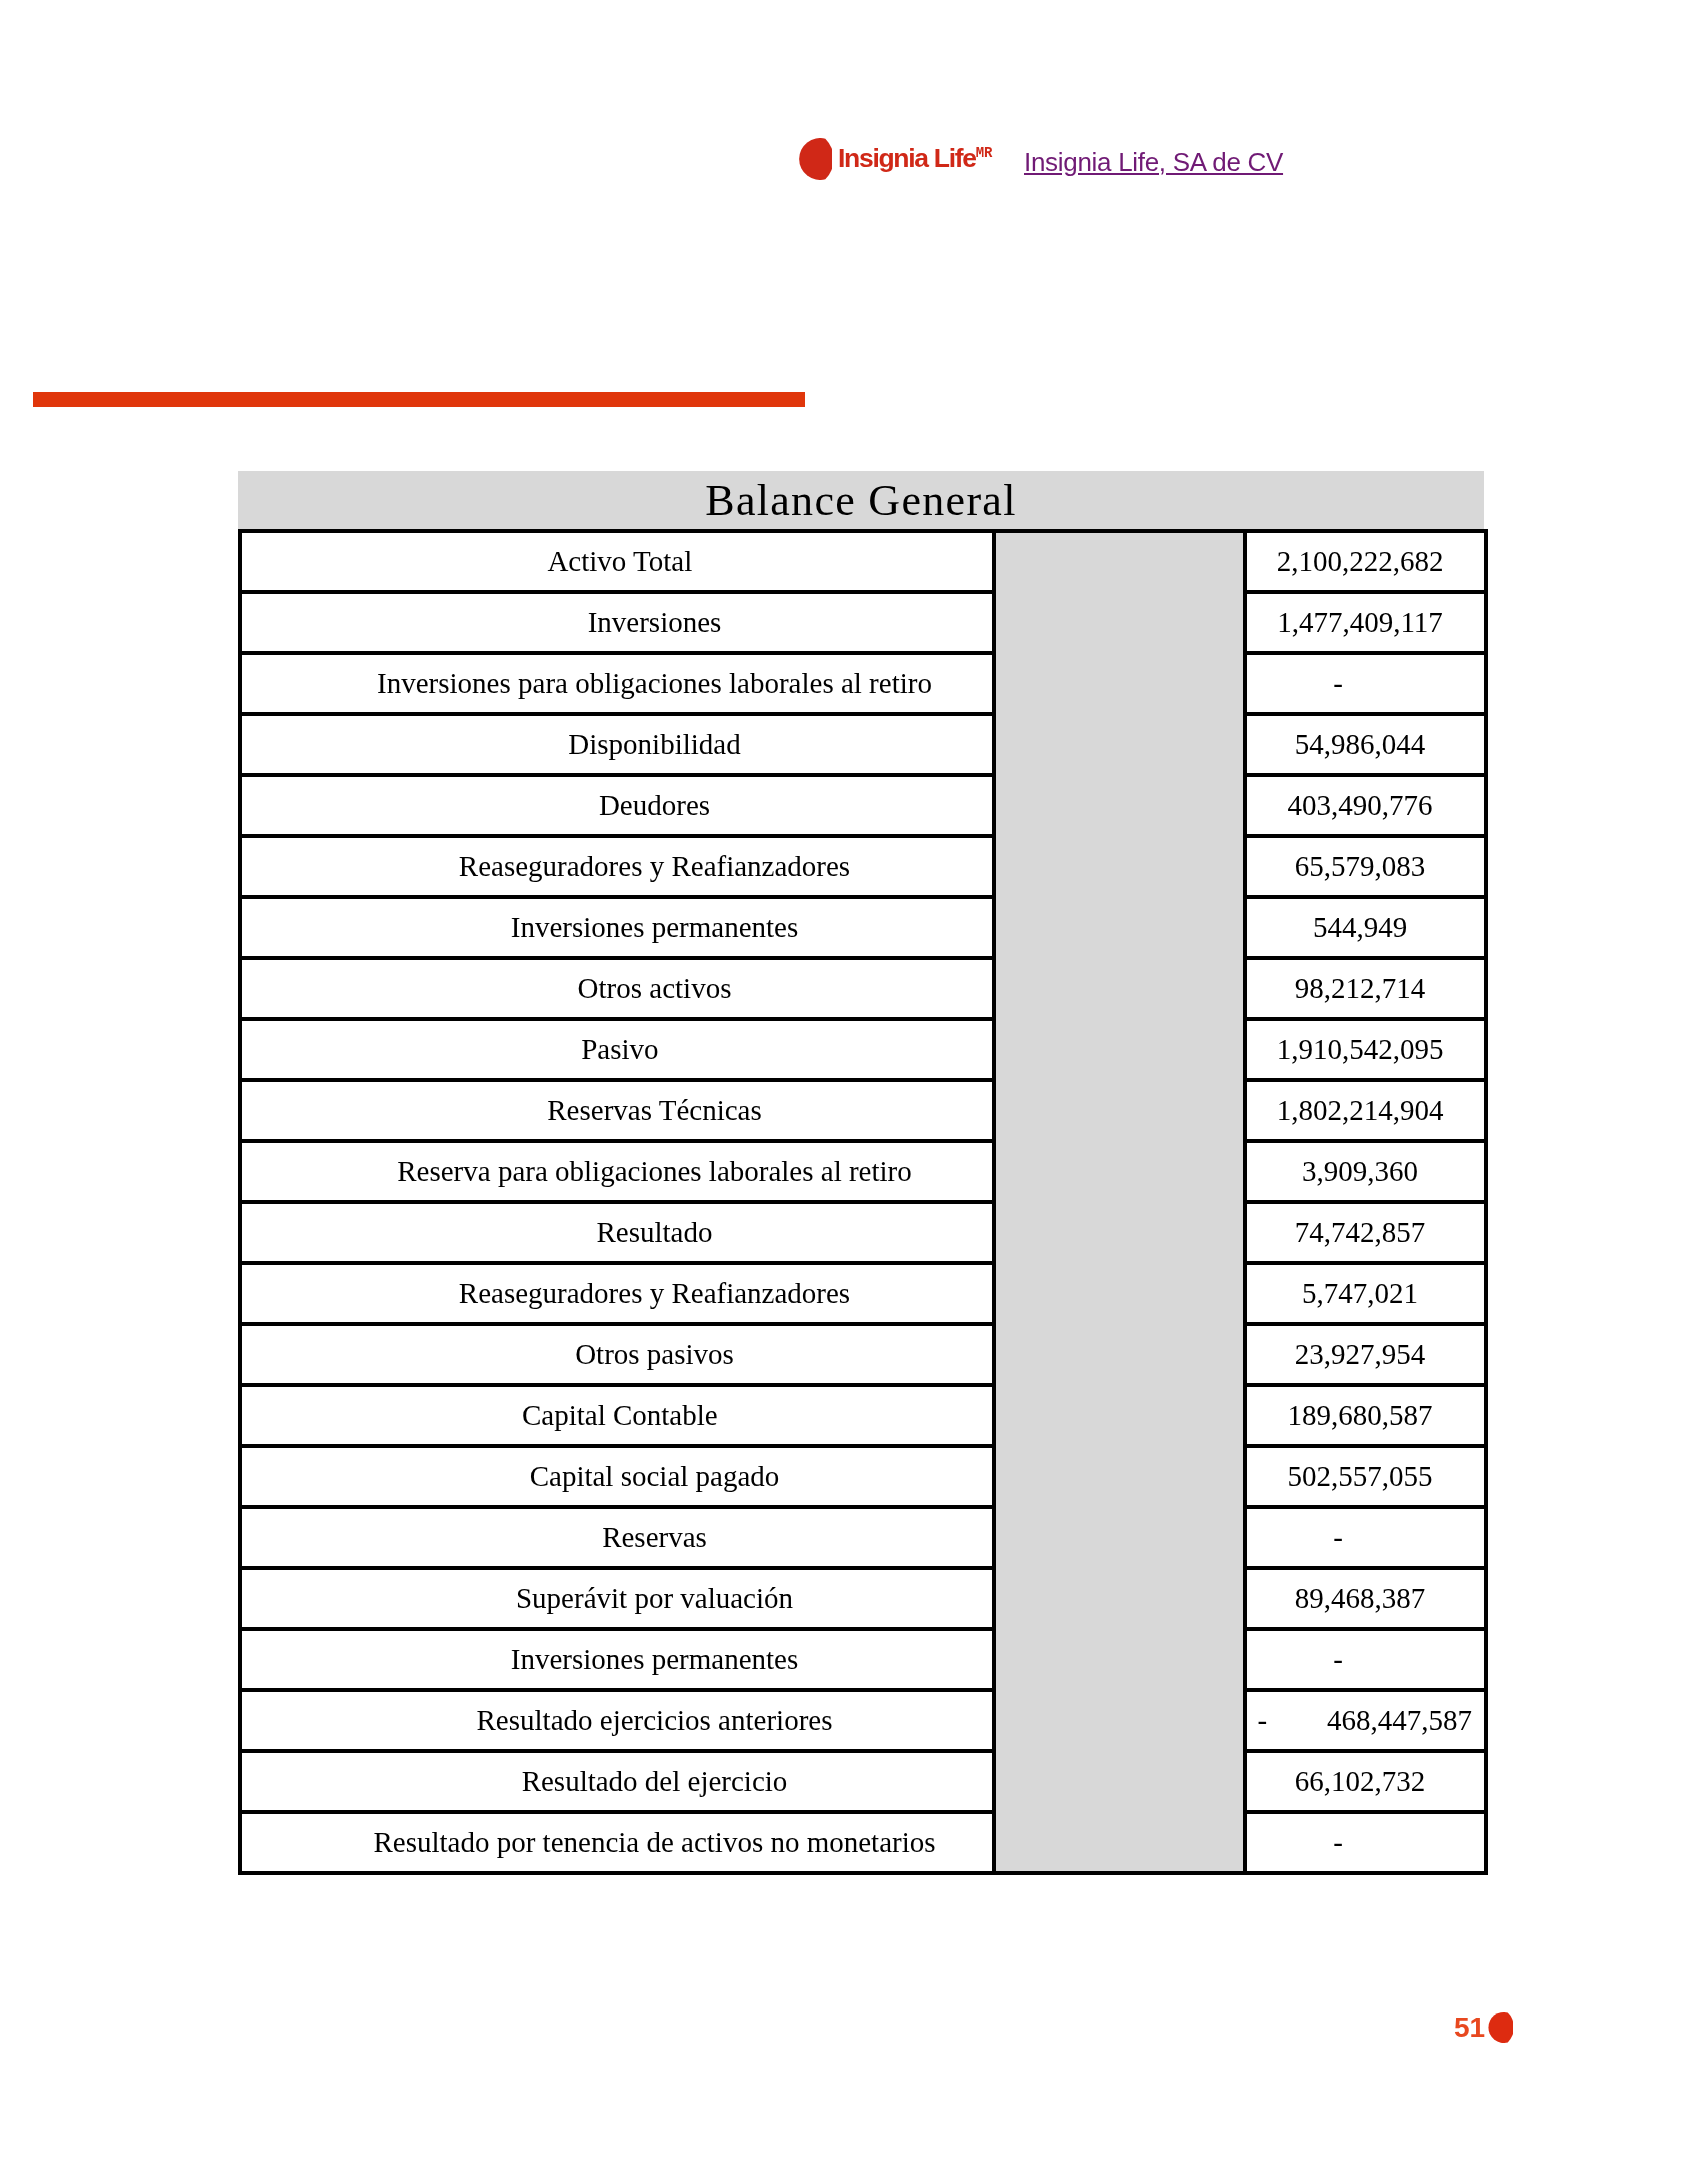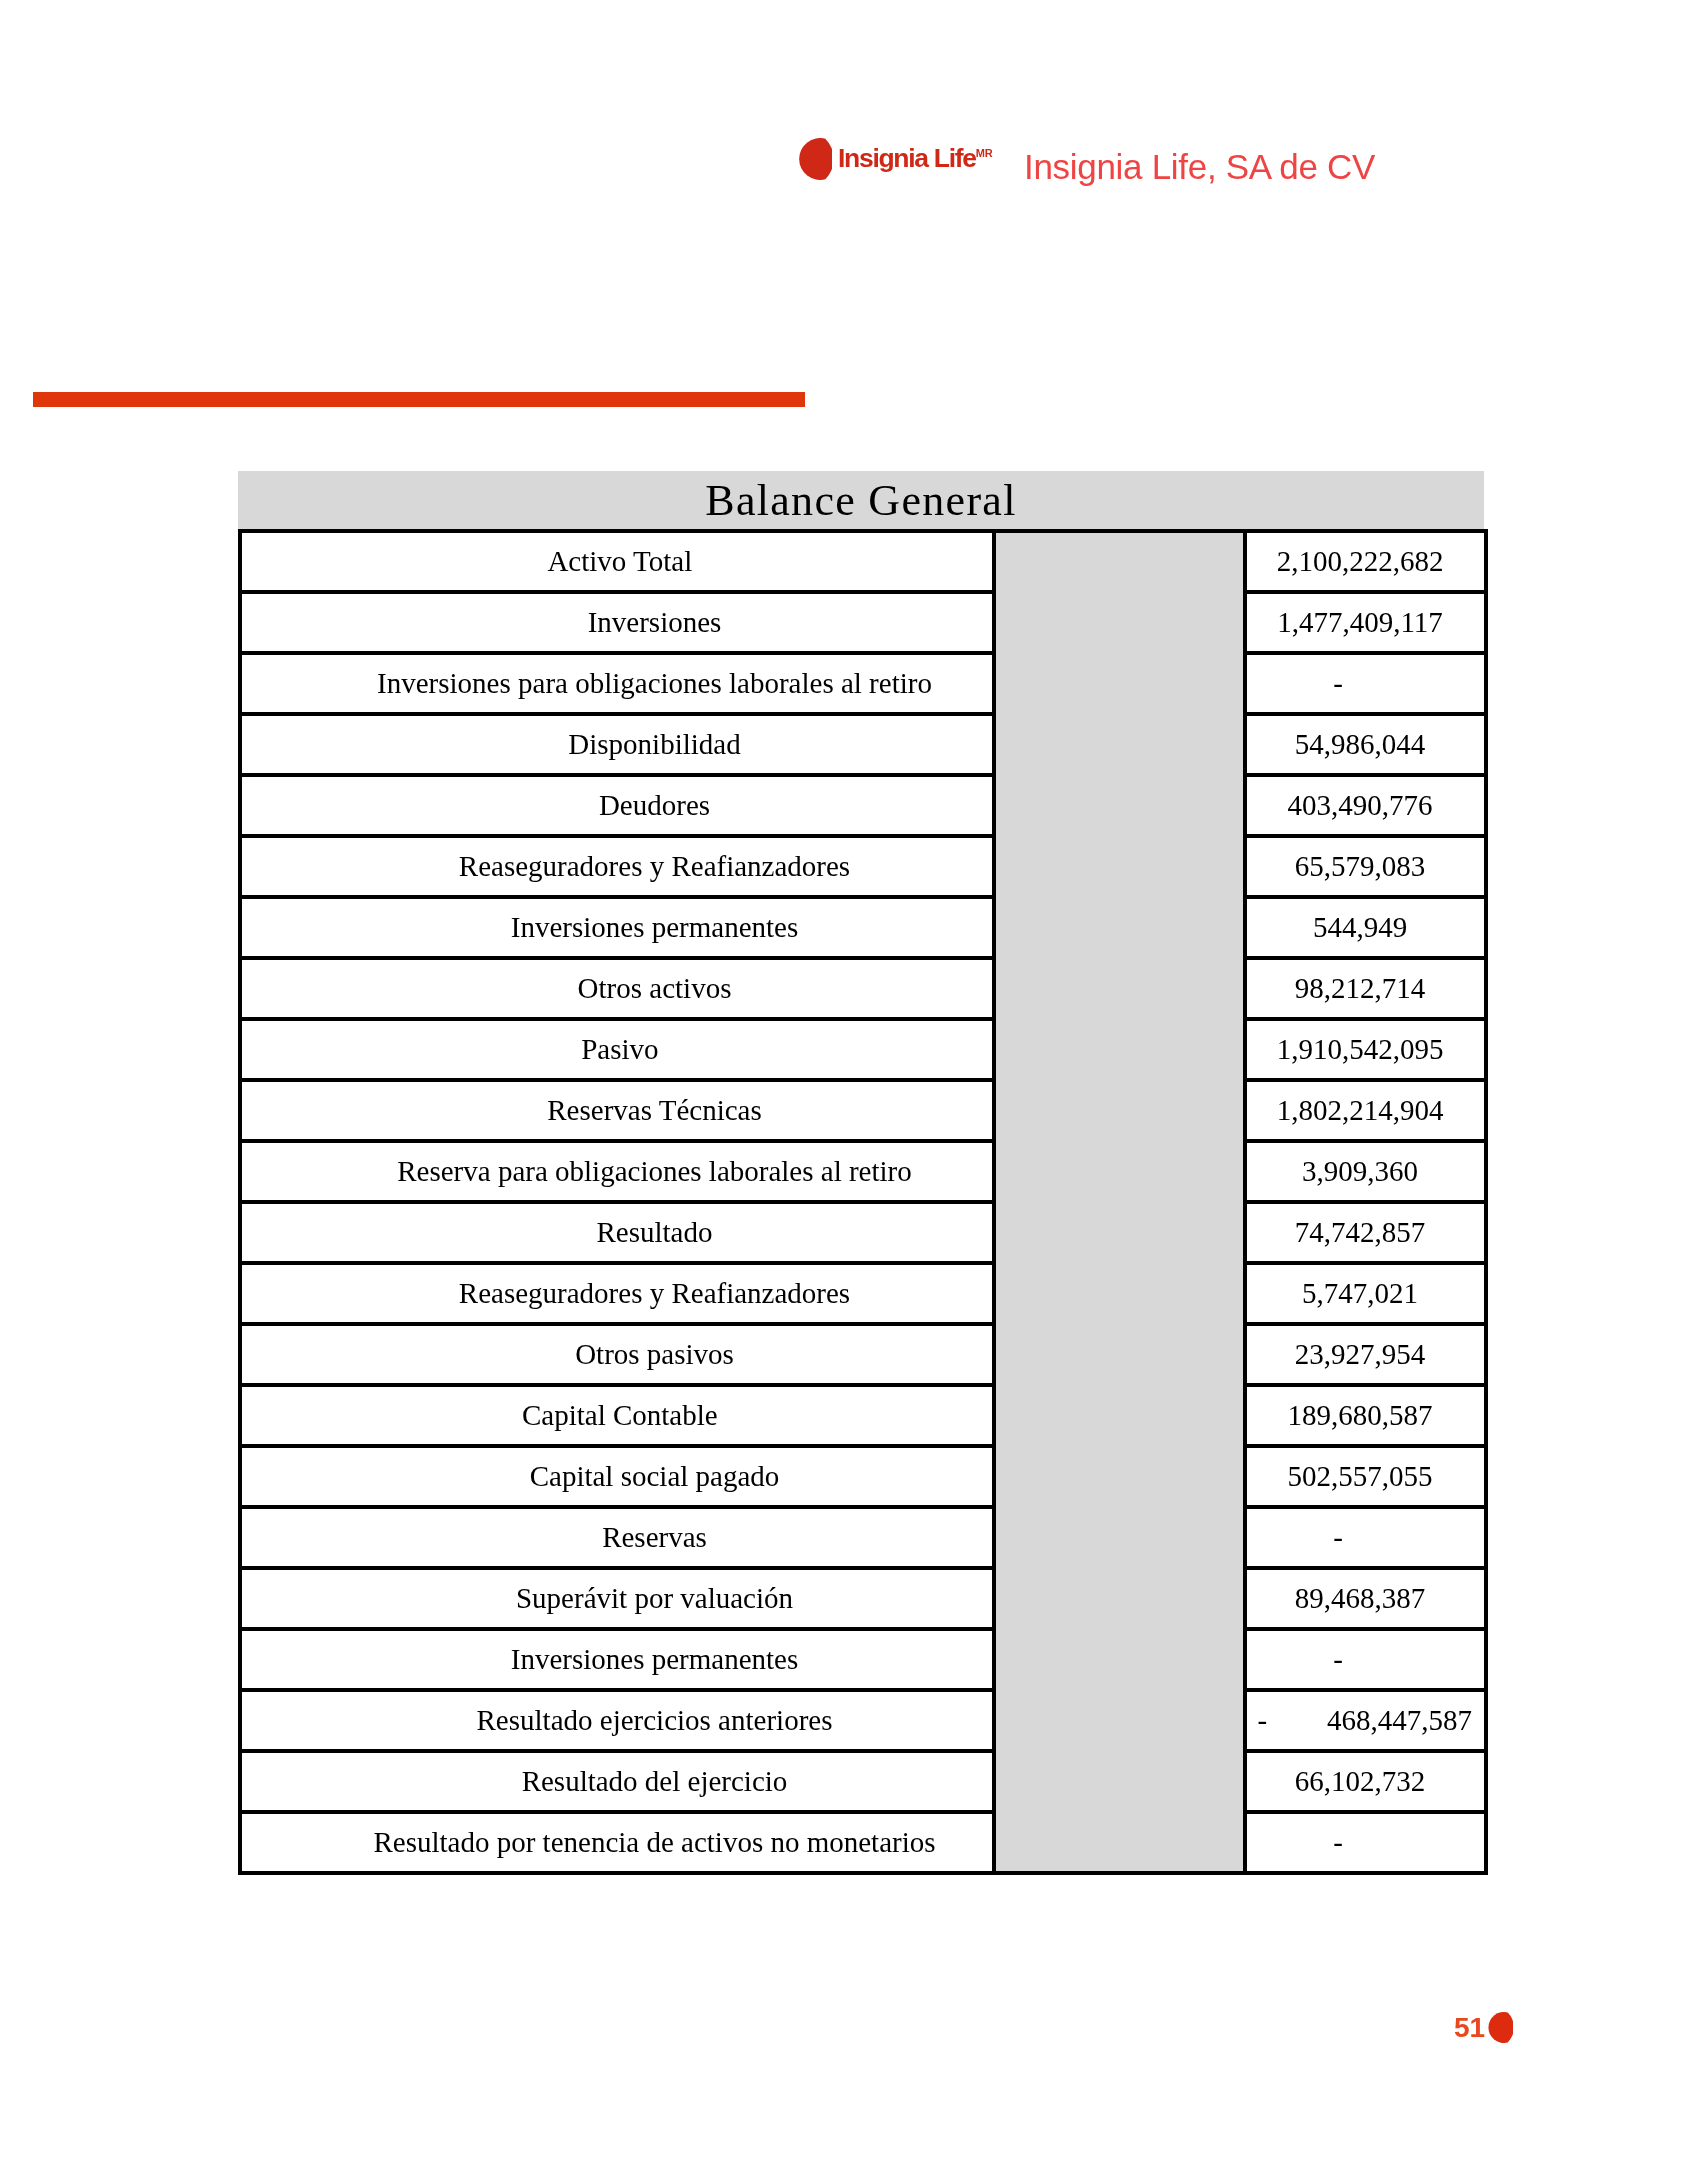--- a/index.html
+++ b/index.html
@@ -15,25 +15,25 @@
 
   
   .header{position:absolute;left:0;top:0;width:1687px;height:265px;}
   .logo-crescent{position:absolute;left:799px;top:138px;width:33px;height:42px;}
   .logo-text{
     position:absolute;left:838px;top:143px;
     font-family:"Liberation Sans", sans-serif;
     font-size:26.5px;font-weight:bold;letter-spacing:-1.3px;
     color:#d02817;white-space:nowrap;
   }
-  .logo-text sup{font-size:11px;letter-spacing:0;vertical-align:super;}
+  .logo-text sup{font-size:14px;letter-spacing:0;vertical-align:super;font-family:Liberation Mono, monospace;}
   .company-name{
     position:absolute;left:1024px;top:147px;
     font-family:"Liberation Sans", sans-serif;
-    font-size:35px;letter-spacing:-0.3px;color:#ef4444;white-space:nowrap;
+    font-size:26px;letter-spacing:-0.3px;color:#701a75;white-space:nowrap;text-decoration:underline;
   }
 
   
   .accent-bar{
     position:absolute;left:33px;top:392px;
     width:772px;height:14.6px;background:#e0360b;
   }
 
   
   .table-wrap{position:absolute;left:238px;top:471px;width:1246px;}

